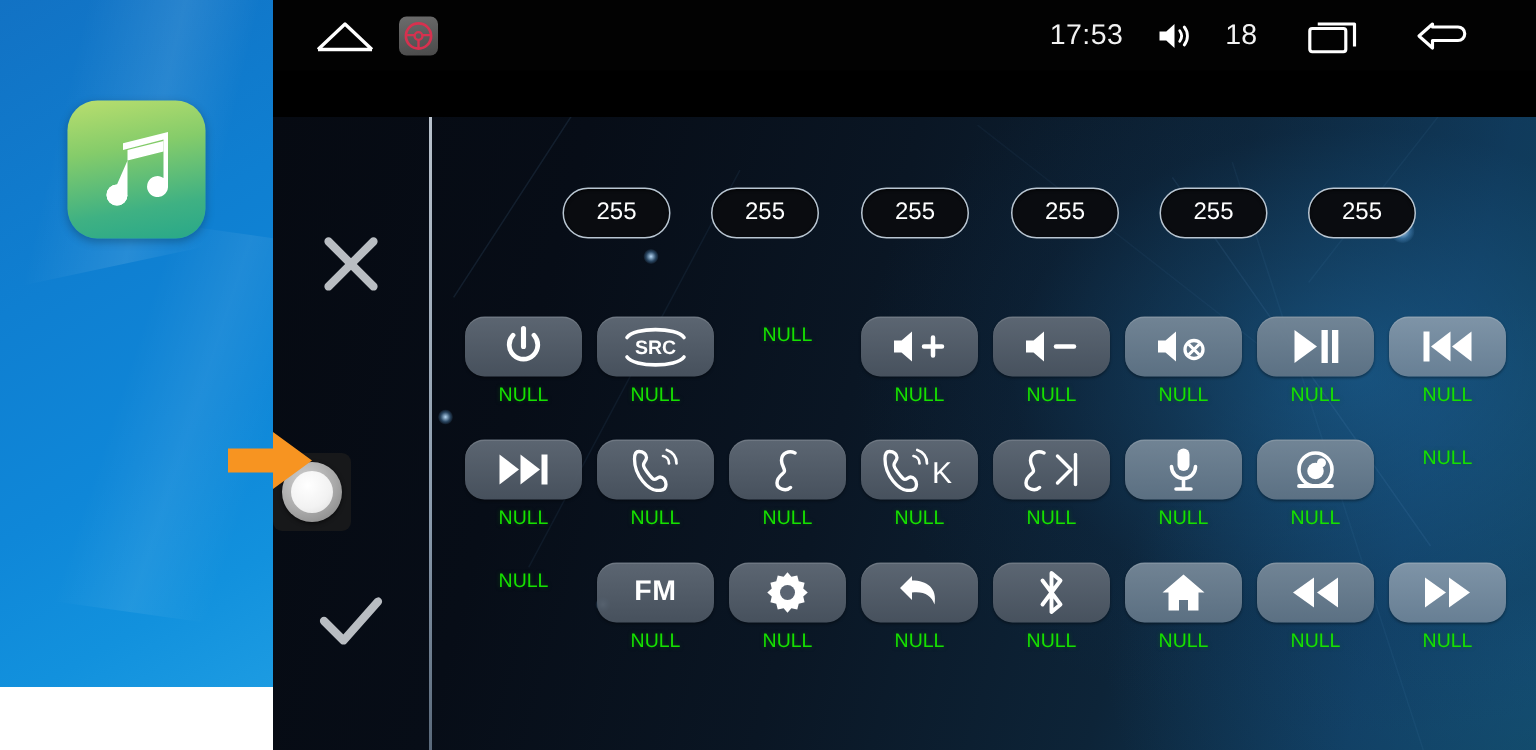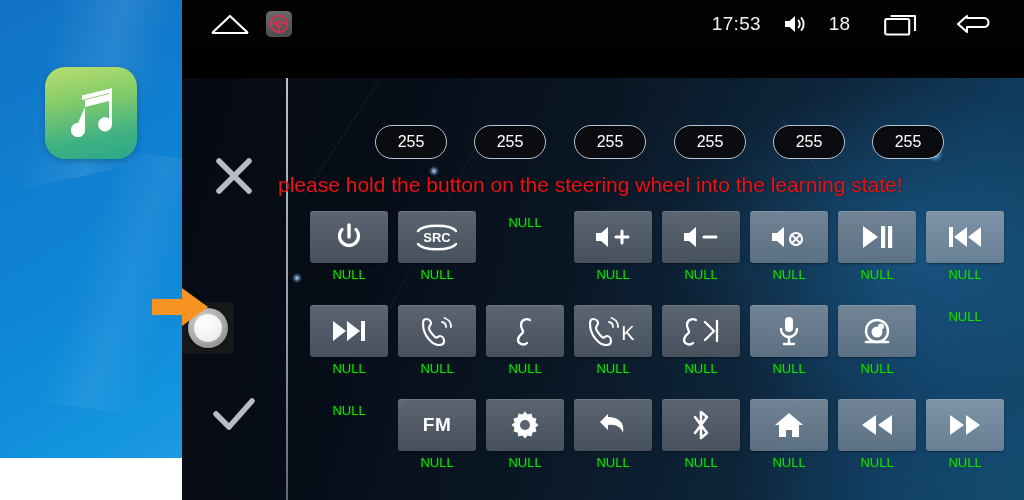--- a/index.html
+++ b/index.html
@@ -67,21 +67,21 @@
     background:#000; overflow:hidden;
   }
 
   
   #statusbar {
     position:absolute; left:0; top:0; width:842px; height:47px;
     background:#020202; z-index:10;
     display:flex; align-items:center;
   }
   #sb-left { display:flex; align-items:center; gap:16px; padding-left:28px; }
-  #sb-right { margin-left:auto; display:flex; align-items:center; gap:34px; padding-right:28px; }
+  #sb-right { margin-left:auto; display:flex; align-items:center; gap:34px; padding-right:40px; }
   .sb-clock { color:#f2f2f2; font-size:19px; letter-spacing:0.3px; }
   .sb-vol-num { color:#f2f2f2; font-size:19px; margin-left:2px; }
   .sb-icon { display:flex; align-items:center; justify-content:center; }
   .wheel-btn {
     width:26px; height:26px; border-radius:5px;
     background:linear-gradient(170deg,#6c6c6c,#4a4a4a);
     display:flex; align-items:center; justify-content:center;
   }
 
   
@@ -129,21 +129,21 @@
     position:absolute; left:96px; top:95px; width:746px; z-index:7;
     color:#ee1111; font-size:21px; font-weight:normal; white-space:nowrap;
     text-shadow:0 0 2px rgba(0,0,0,0.5);
   }
 
   
   #grid { position:absolute; left:128px; top:133px; width:700px; z-index:6; }
   .grid-row { display:flex; gap:10px; margin-bottom:23px; }
   .cell { width:78px; }
   .fn-btn {
-    width:78px; height:52px; border-radius:3px;
+    width:78px; height:40px; border-radius:13px;
     display:flex; align-items:center; justify-content:center;
     background:linear-gradient(180deg, rgba(96,106,118,0.95) 0%, rgba(74,84,96,0.95) 100%);
     box-shadow:inset 0 1px 0 rgba(255,255,255,0.12), 0 1px 2px rgba(0,0,0,0.4);
     color:#ffffff;
   }
   .fn-btn.lite { background:linear-gradient(180deg, rgba(118,136,152,0.95) 0%, rgba(95,115,133,0.95) 100%); }
   .fn-btn.lite2 { background:linear-gradient(180deg, rgba(132,152,170,0.95) 0%, rgba(108,130,150,0.95) 100%); }
   .fn-text { font-size:19px; font-weight:bold; letter-spacing:0.5px; }
   .fn-label {
     margin-top:4px; text-align:center; color:#16e000; font-size:13px; font-weight:normal;
@@ -252,21 +252,20 @@
 
       <div id="pill-row">
         <div class="pill" style="left:193px; top:47px;">255</div>
         <div class="pill" style="left:292px; top:47px;">255</div>
         <div class="pill" style="left:392px; top:47px;">255</div>
         <div class="pill" style="left:492px; top:47px;">255</div>
         <div class="pill" style="left:591px; top:47px;">255</div>
         <div class="pill" style="left:690px; top:47px;">255</div>
       </div>
 
-      <div id="warning">please hold the button on the steering wheel into the learning state!</div>
 
       <div id="grid">
 
         <div class="grid-row">
           <div class="cell">
             <div class="fn-btn">
               <svg width="26" height="28" viewBox="0 0 26 28">
                 <path d="M13 2v12" stroke="#fff" stroke-width="3.4" stroke-linecap="round"></path>
                 <path d="M6 6.5a9.5 9.5 0 1 0 14 0" fill="none" stroke="#fff" stroke-width="3.2" stroke-linecap="round"></path>
               </svg>

